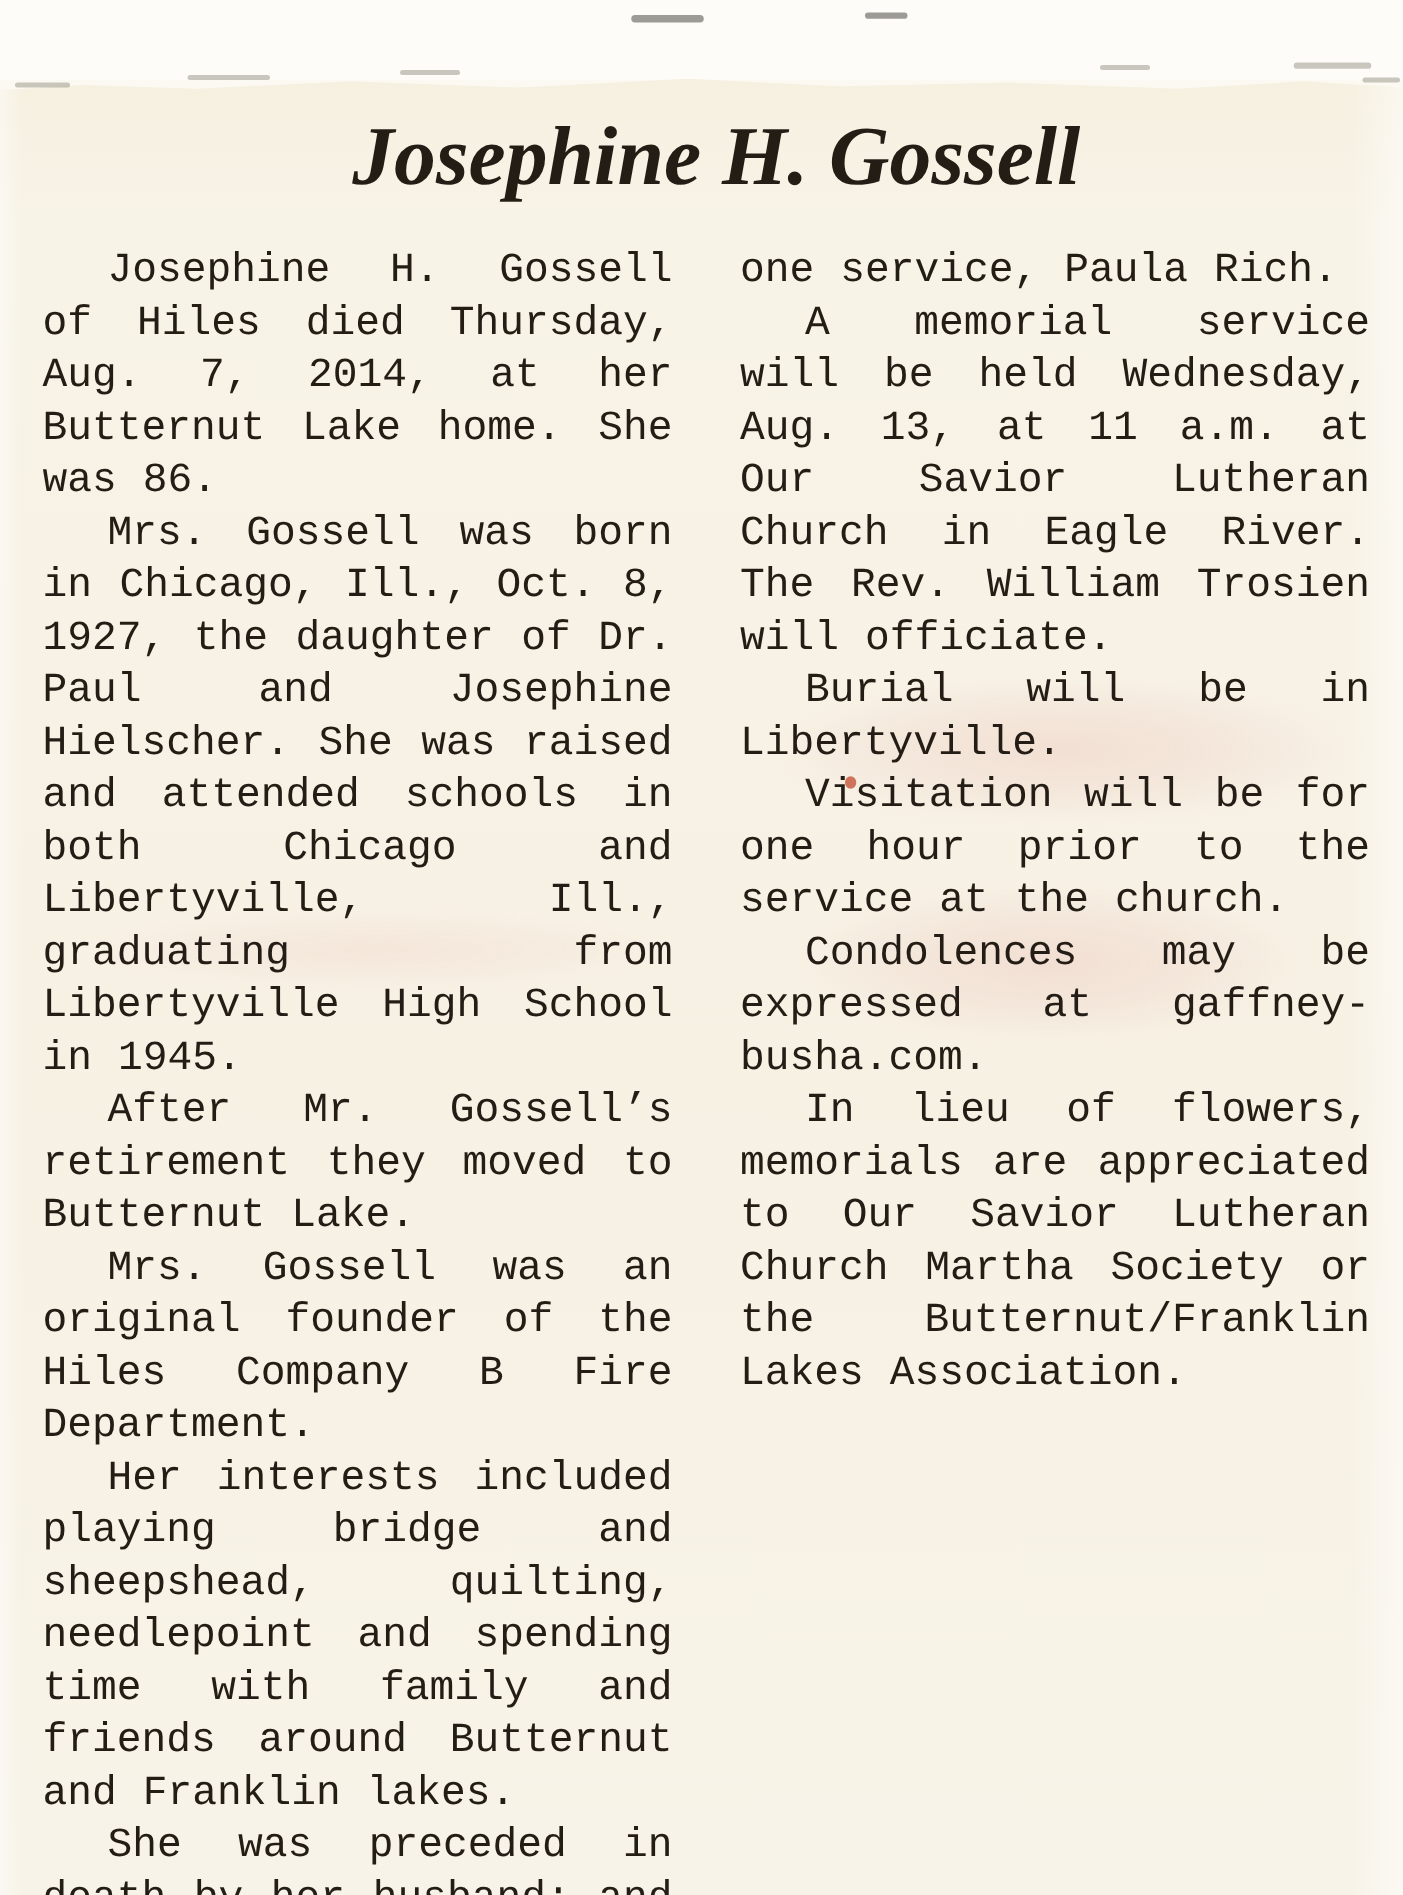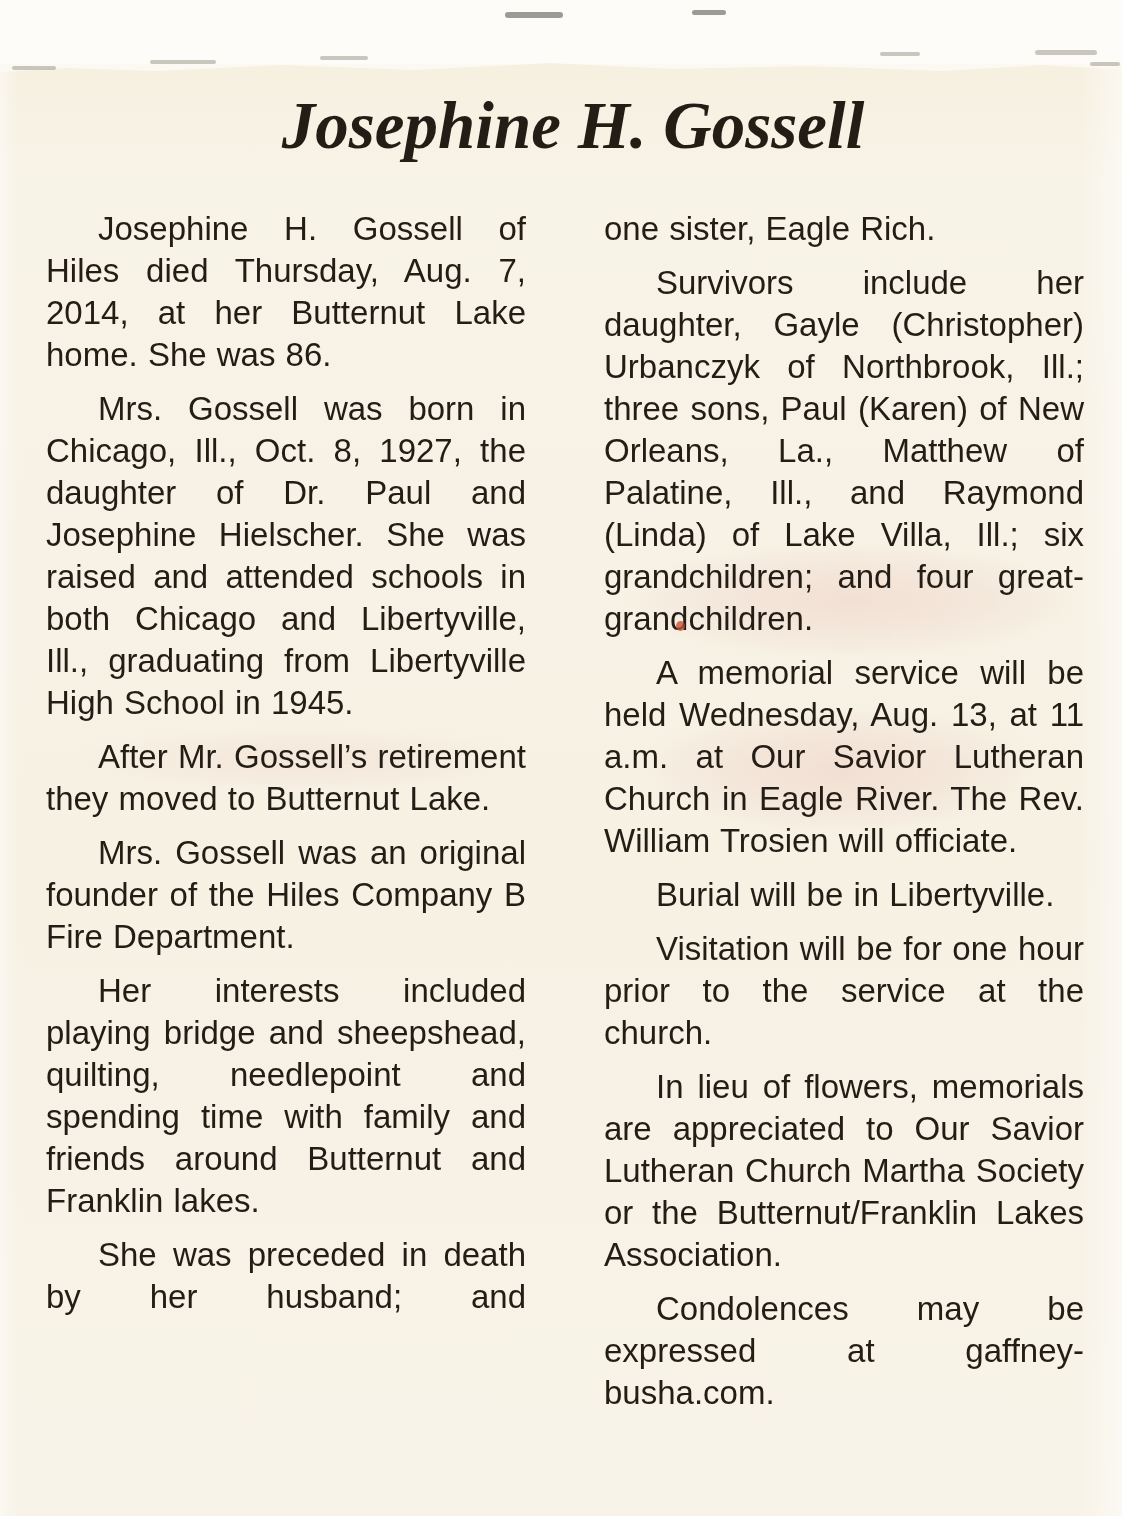--- a/index.html
+++ b/index.html
@@ -85,22 +85,22 @@
     display: flex;
     gap: 54px;
   }
 
   .col {
     flex: 1 1 0;
     min-width: 0;
   }
 
   .col p.para {
-    margin: 12px;
-    font-family: Liberation Sans, sans-serif;
+    margin: 0;
+    font-family: Liberation Mono, monospace;
     font-size: 33px;
     line-height: 42px;
     color: var(--ink, #241d16);
     text-align: justify;
     text-indent: 52px;
     word-spacing: 1px;
   }
 
   .col p.para.cont { text-indent: 0; }
   .col p.para.runover { text-align-last: justify; }
@@ -144,25 +144,24 @@
   <div class="columns">
     <div class="col">
         <p class="para">Josephine H. Gossell of Hiles died Thursday, Aug. 7, 2014, at her Butternut Lake home. She was 86.</p>
         <p class="para">Mrs. Gossell was born in Chicago, Ill., Oct. 8, 1927, the daughter of Dr. Paul and Josephine Hielscher. She was raised and attended schools in both Chicago and Libertyville, Ill., graduating from Libertyville High School in 1945.</p>
         <p class="para">After Mr. Gossell’s retirement they moved to Butternut Lake.</p>
         <p class="para">Mrs. Gossell was an original founder of the Hiles Company B Fire Department.</p>
         <p class="para">Her interests included playing bridge and sheepshead, quilting, needlepoint and spending time with family and friends around Butternut and Franklin lakes.</p>
         <p class="para runover">She was preceded in death by her husband; and</p>
       </div>
     <div class="col">
-        <p class="para cont">one sister, Eagle Rich.</p>
-        <p class="para">Survivors include her daughter, Gayle (Christopher) Urbanczyk of Northbrook, Ill.; three sons, Paul (Karen) of New Orleans, La., Matthew of Palatine, Ill., and Raymond (Linda) of Lake Villa, Ill.; six grandchildren; and four great-grandchildren.</p>
+        <p class="para cont">one service, Paula Rich.</p>
         <p class="para">A memorial service will be held Wednesday, Aug. 13, at 11 a.m. at Our Savior Lutheran Church in Eagle River. The Rev. William Trosien will officiate.</p>
         <p class="para">Burial will be in Libertyville.</p>
         <p class="para">Visitation will be for one hour prior to the service at the church.</p>
+        <p class="para">Condolences may be expressed at gaffney-busha.com.</p>
         <p class="para">In lieu of flowers, memorials are appreciated to Our Savior Lutheran Church Martha Society or the Butternut/Franklin Lakes Association.</p>
-        <p class="para">Condolences may be expressed at gaffney-busha.com.</p>
       </div>
   </div>
 
   <div class="ink-fleck"></div>
 
 </div>
 
 </body></html>

